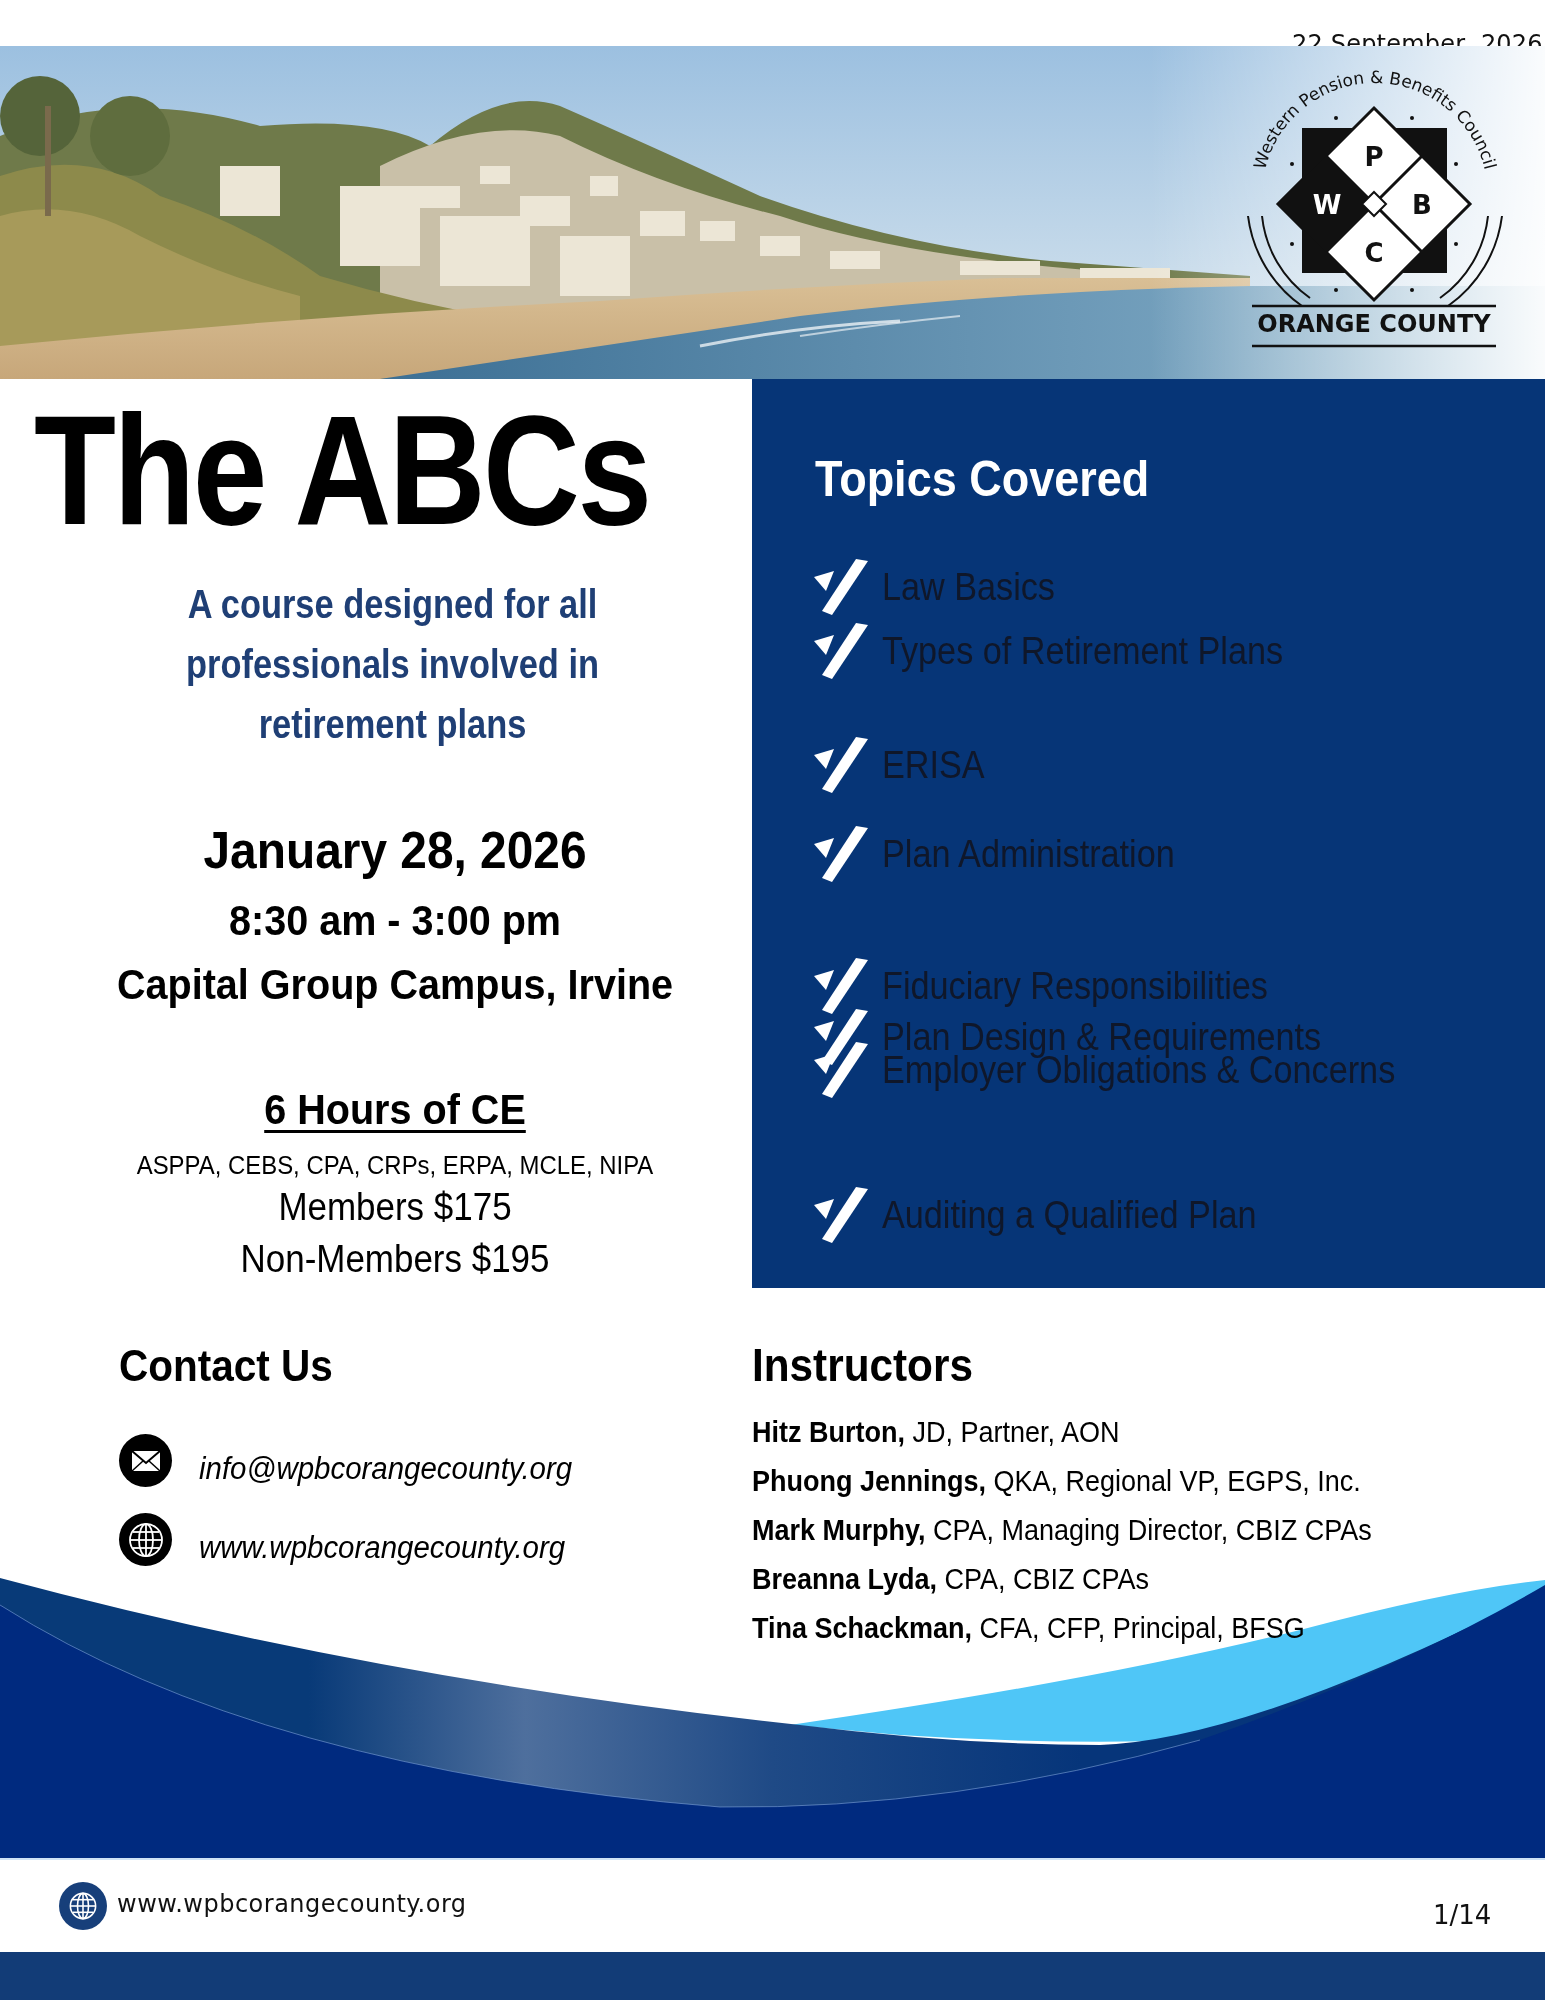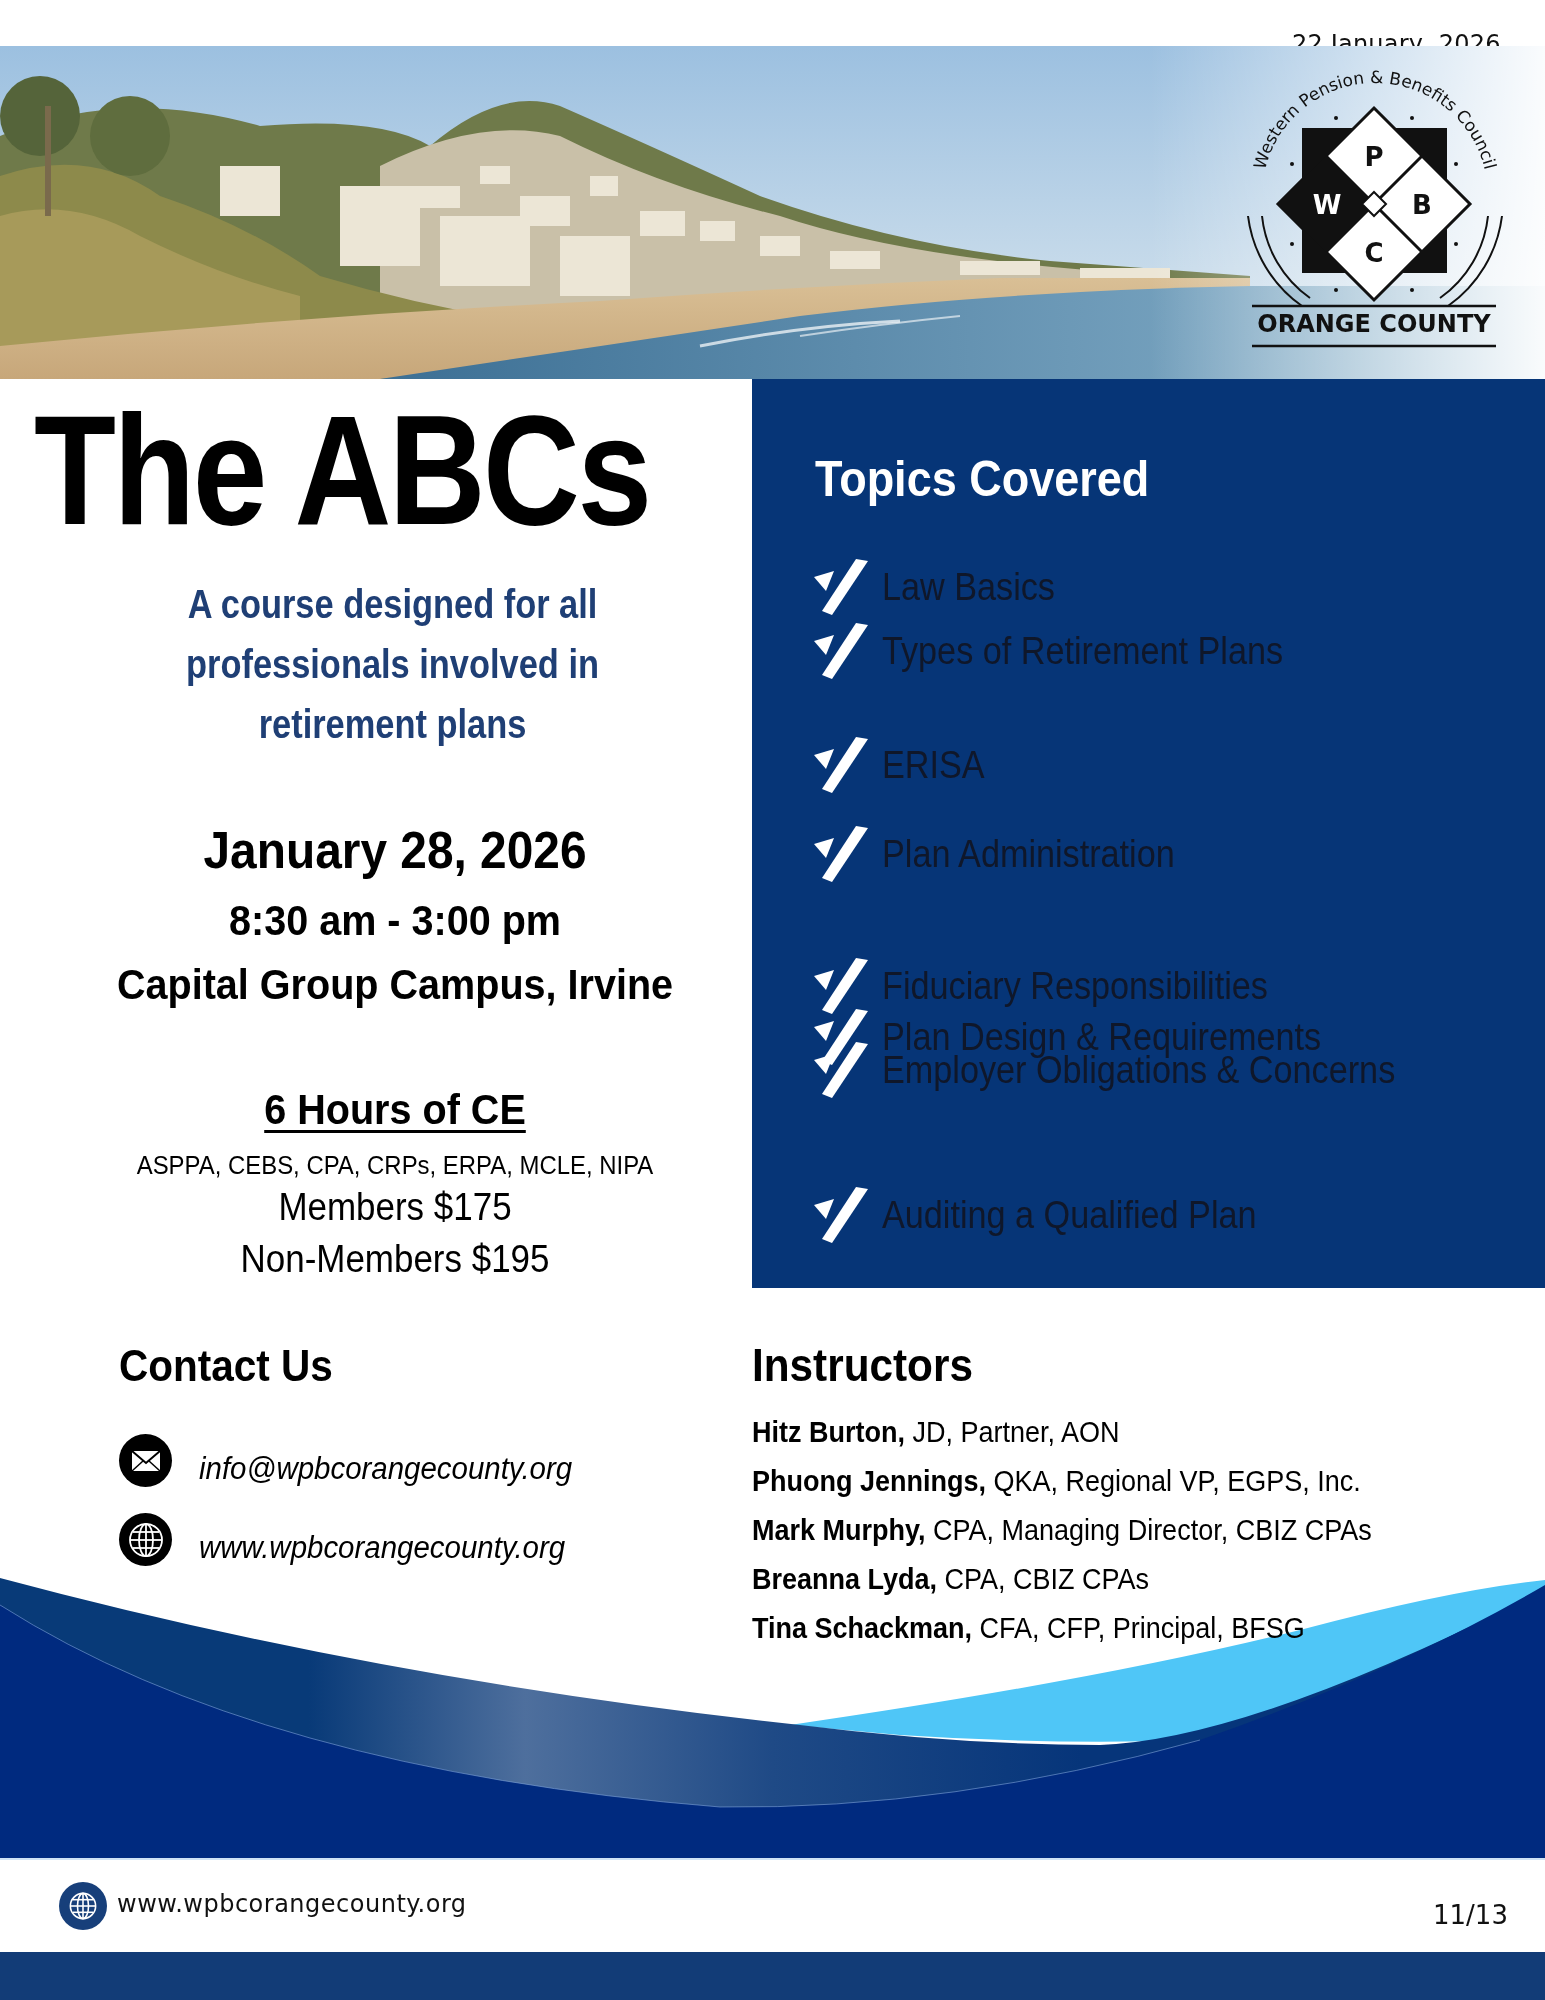--- a/index.html
+++ b/index.html
@@ -57,21 +57,21 @@
   
   .footer-band { left: 0; top: 1858px; width: 1545px; height: 96px; background: #fff; border-top: 2px solid #cfe3f5; border-bottom: 2px solid #cfe3f5; z-index: 2; }
   .footer-bottom { left: 0; top: 1952px; width: 1545px; height: 48px; background: #123c77; z-index: 2; }
   .footer-globe { left: 59px; top: 1882px; width: 48px; height: 48px; border-radius: 50%; background: #173f7a; display: flex; align-items: center; justify-content: center; z-index: 3; }
   .footer-url { left: 117px; top: 1890px; font-size: 24px; color: #111; font-family: "DejaVu Sans", sans-serif; z-index: 3; letter-spacing: 0.5px; }
   .page-num { left: 1433px; top: 1900px; font-size: 26px; color: #111; font-family: "DejaVu Sans", sans-serif; z-index: 3; }
 </style>
 </head>
 <body>
 
-<div class="abs doc-date">22 January, 2026</div>
+<div class="abs doc-date">22 September, 2026</div>
 
 <div class="abs hero">
   <svg width="1545" height="333" viewBox="0 0 1545 333">
     <defs>
       <linearGradient id="sky" x1="0" y1="0" x2="0" y2="1">
         <stop offset="0" stop-color="#9cc0e0"></stop>
         <stop offset="1" stop-color="#dbe7ef"></stop>
       </linearGradient>
       <linearGradient id="sea" x1="0" y1="0" x2="1" y2="0">
         <stop offset="0" stop-color="#3c6f94"></stop>
@@ -299,13 +299,13 @@
   <svg width="30" height="30" viewBox="0 0 38 38" fill="none" stroke="#fff" stroke-width="2">
       <circle cx="19" cy="19" r="16"></circle>
       <ellipse cx="19" cy="19" rx="7" ry="16"></ellipse>
       <line x1="19" y1="3" x2="19" y2="35"></line>
       <line x1="3" y1="19" x2="35" y2="19"></line>
       <line x1="6" y1="11" x2="32" y2="11"></line>
       <line x1="6" y1="27" x2="32" y2="27"></line>
     </svg>
 </div>
 <div class="abs footer-url">www.wpbcorangecounty.org</div>
-<div class="abs page-num">11/13</div>
+<div class="abs page-num">1/14</div>
 
 </body></html>

